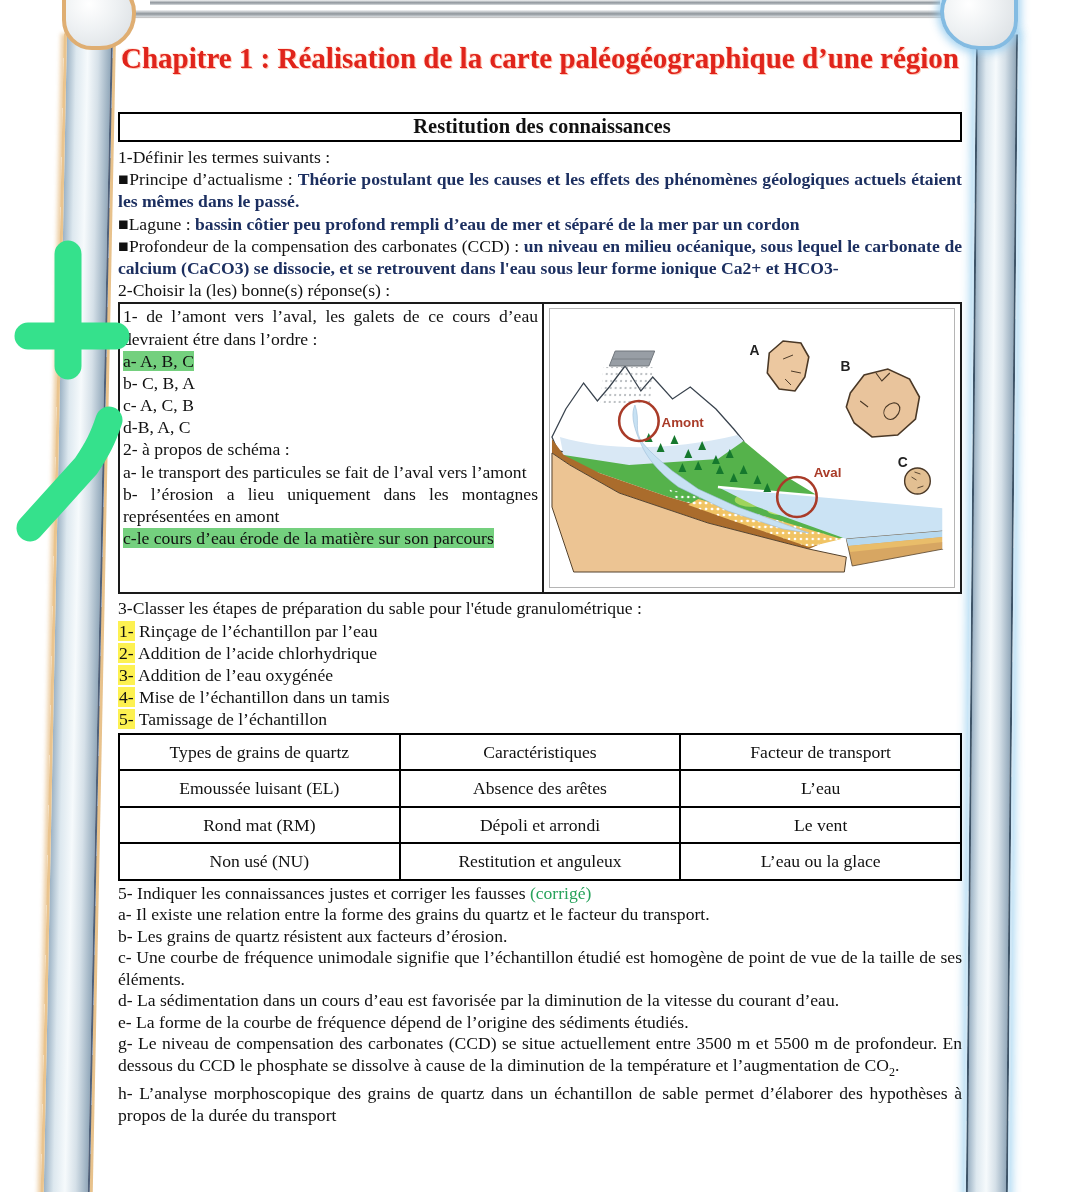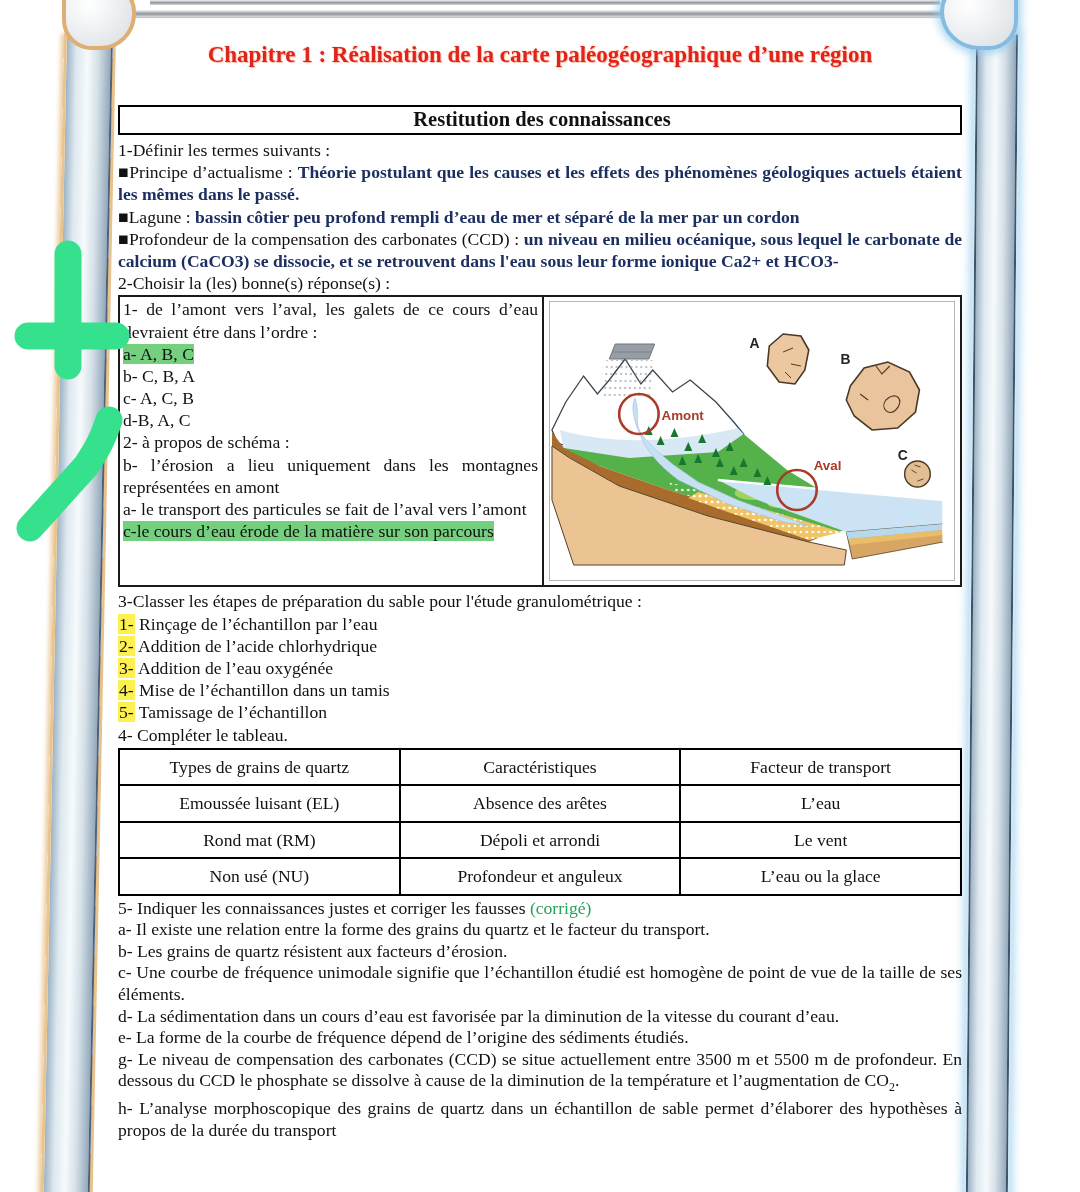--- a/index.html
+++ b/index.html
@@ -19,21 +19,21 @@
           box-shadow:0 0 10px 4px rgba(158,209,240,.9);outline:2px solid #cfe7f6;
           transform:rotate(.5deg);transform-origin:50% 0;}
   .scrollend{position:absolute;top:-18px;height:60px;z-index:3;
           background:radial-gradient(circle at 35% 30%,#ffffff 0%,#eef1f3 45%,#d8dde1 100%);}
   .scrollend.left{left:62px;width:66px;border:4px solid #dfae72;border-radius:8px 30px 36px 30px;}
   .scrollend.right{left:940px;width:70px;border:4px solid #83bbe2;border-radius:30px 8px 30px 40px;
           box-shadow:0 0 9px 3px rgba(150,205,238,.85);}
 
   
   .content{position:absolute;left:118px;top:0;width:844px;z-index:5;}
-  .title{margin-top:42px;text-align:center;font-weight:bold;font-size:23px;color:var(--title-red);
+  .title{margin-top:42px;text-align:center;font-weight:bold;font-size:29px;color:var(--title-red);
          text-shadow:1px 1px 0 rgba(255,150,120,.55), -1px -1px 0 rgba(255,220,200,.6);}
   .section-box{margin-top:37px;border:2px solid #000;text-align:center;font-weight:bold;font-size:20.5px;
          padding:1px 0 2px 4px;background:#fff;}
   .block{margin-top:4px;}
   .line{font-size:17.6px;line-height:22.2px;text-align:justify;}
   .b{font-weight:normal;}
   .navy{color:var(--definition-navy);font-weight:bold;}
   .hl-g{background:var(--highlight-green);}
   .hl-y{background:var(--highlight-yellow);padding:0 1px;}
   .corrige{color:var(--corrige-green);}
@@ -83,22 +83,22 @@
     </div>
 
     <div class="q2wrap">
       <div class="cell-left">
         <div class="line"><span class="b">1-</span><span> de l’amont vers l’aval, les galets de ce cours d’eau devraient étre dans l’ordre :</span></div>
         <div class="line"><span class="hl-g">a- A, B, C</span></div>
         <div class="line">b- C, B, A</div>
         <div class="line">c- A, C, B</div>
         <div class="line">d-B, A, C</div>
         <div class="line"><span class="b">2-</span><span> à propos de schéma :</span></div>
+        <div class="line">a- le transport des particules se fait de l’aval vers l’amont</div>
         <div class="line">b- l’érosion a lieu uniquement dans les montagnes représentées en amont</div>
-        <div class="line">a- le transport des particules se fait de l’aval vers l’amont</div>
         <div class="line"><span class="hl-g">c-le cours d’eau érode de la matière sur son parcours</span></div>
       </div>
       <div class="cell-right">
         <div class="diagram-box">
           <svg viewBox="0 0 409 278" preserveAspectRatio="none">
             <defs>
               <pattern id="rain" width="5" height="7" patternUnits="userSpaceOnUse">
                   <circle cx="2" cy="2" r="0.9" fill="#868c93"></circle>
                 </pattern>
               <pattern id="sanddots" width="6" height="6" patternUnits="userSpaceOnUse">
@@ -169,21 +169,20 @@
       </div>
     </div>
 
     <div class="block" style="margin-top:3px;">
       <div class="line"><span class="b">3-Classer</span><span> les étapes de préparation du sable pour l'étude granulométrique :</span></div>
       <div class="line"><span class="hl-y">1-</span><span> Rinçage de l’échantillon par l’eau</span></div>
       <div class="line"><span class="hl-y">2-</span><span> Addition de l’acide chlorhydrique</span></div>
       <div class="line"><span class="hl-y">3-</span><span> Addition de l’eau oxygénée</span></div>
       <div class="line"><span class="hl-y">4-</span><span> Mise de l’échantillon dans un tamis</span></div>
       <div class="line"><span class="hl-y">5-</span><span> Tamissage de l’échantillon</span></div>
-      <div class="line"><span class="b">4- Compléter</span><span> le tableau.</span></div>
     </div>
 
     <table class="q4">
       <tbody>
           <tr>
         <td>Types de grains de quartz</td>
         <td>Caractéristiques</td>
         <td>Facteur de transport</td>
       </tr>
       <tr>
@@ -191,21 +190,21 @@
         <td>Absence des arêtes</td>
         <td>L’eau</td>
       </tr>
       <tr>
         <td>Rond mat (RM)</td>
         <td>Dépoli et arrondi</td>
         <td>Le vent</td>
       </tr>
       <tr>
         <td>Non usé (NU)</td>
-        <td>Profondeur et anguleux</td>
+        <td>Restitution et anguleux</td>
         <td>L’eau ou la glace</td>
       </tr>
     </tbody>
       </table>
 
     <div class="block q5" style="margin-top:2px;">
       <div class="line"><span class="b">5- Indiquer</span><span> les connaissances justes et </span><span class="b">corriger</span><span> les fausses </span><span class="corrige">(corrigé)</span></div>
       <div class="line">a- Il existe une relation entre la forme des grains du quartz et le facteur du transport.</div>
       <div class="line">b- Les grains de quartz résistent aux facteurs d’érosion.</div>
       <div class="line">c- Une courbe de fréquence unimodale signifie que l’échantillon étudié est homogène de point de vue de la taille de ses éléments.</div>

